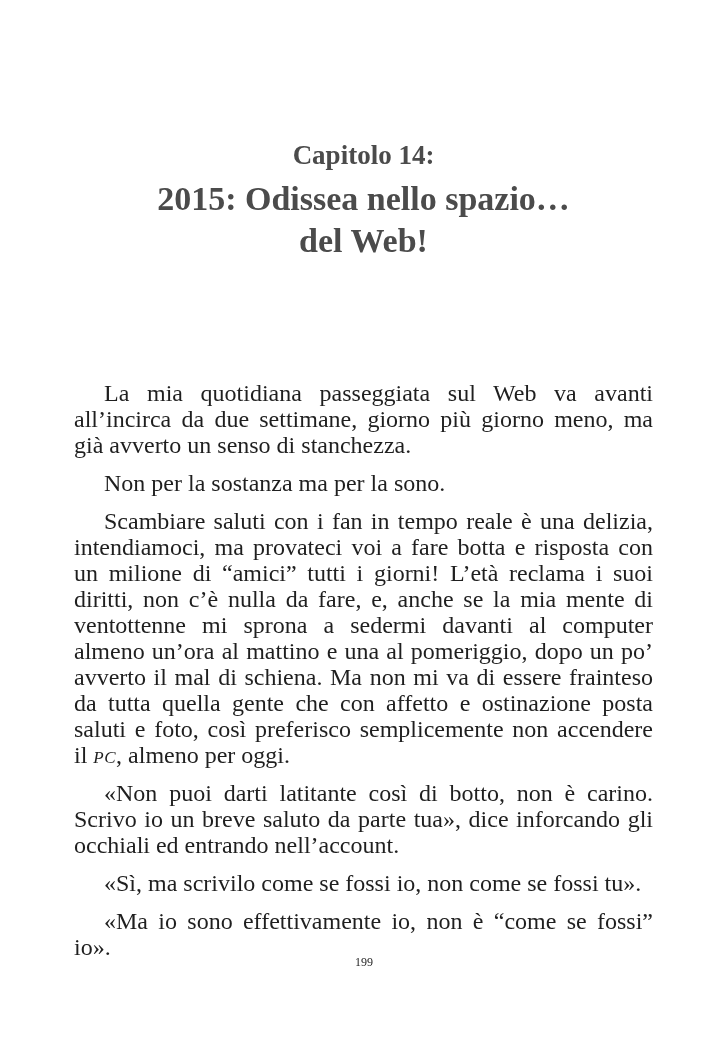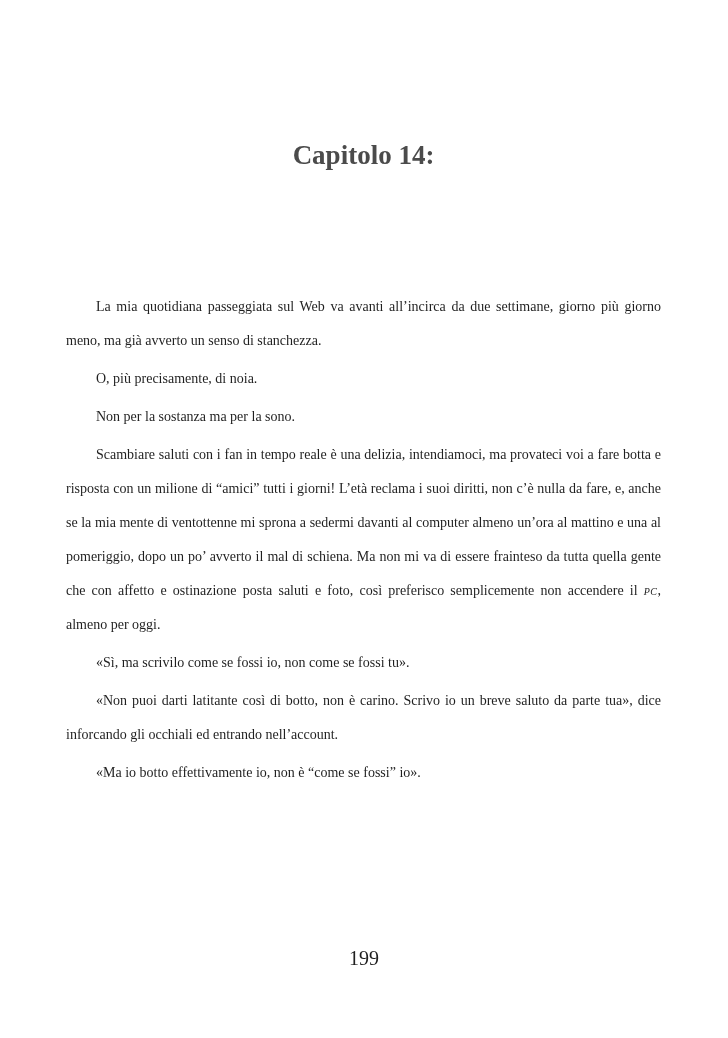--- a/index.html
+++ b/index.html
@@ -31,57 +31,60 @@
     margin-bottom: 6px;
   }
   .title {
     font-weight: bold;
     font-size: 34px;
     line-height: 42px;
     margin: 0;
   }
   .title-line { display: block; }
   .body-text p {
-    margin: 4px;
-    font-size: 14px;
-    line-height: 34px;
+    margin: 12px;
+    font-size: 24px;
+    line-height: 26px;
     text-align: justify;
     text-indent: 30px;
     hyphens: auto;
     -webkit-hyphens: auto;
   }
   .smallcaps {
     font-variant: small-caps;
     letter-spacing: 0.5px;
     font-style: italic;
   }
   .folio {
     position: absolute;
     left: 0;
     right: 0;
     bottom: 68px;
     text-align: center;
-    font-size: 20px;
+    font-size: 12px;
     color: #1f1f1f;
   }
 </style>
 </head>
 <body>
 
 <div class="page">
 
   <header class="heading">
     <div class="kicker">Capitolo 14:</div>
+    <h1 class="title">
+      <span class="title-line">2015: Odissea nello spazio…</span>
+      <span class="title-line">del Web!</span>
+    </h1>
   </header>
 
   <main class="body-text">
     <p>La mia quotidiana passeggiata sul Web va avanti all’incirca da due settimane, giorno più giorno meno, ma già avverto un senso di stanchezza.</p>
-    <p>O, più precisamente, di noia.</p>
     <p>Non per la sostanza ma per la sono.</p>
     <p><span>Scambiare saluti con i fan in tempo reale è una delizia, intendiamoci, ma provateci voi a fare botta e risposta con un milione di “amici” tutti i giorni! L’età reclama i suoi diritti, non c’è nulla da fare, e, anche se la mia mente di ventottenne mi sprona a sedermi davanti al computer almeno un’ora al mattino e una al pomeriggio, dopo un po’ avverto il mal di schiena. Ma non mi va di essere frainteso da tutta quella gente che con affetto e ostinazione posta saluti e foto, così preferisco semplicemente non accendere il </span><span class="smallcaps">pc</span><span>, almeno per oggi.</span></p>
+    <p>«Non puoi darti latitante così di botto, non è carino. Scrivo io un breve saluto da parte tua», dice inforcando gli occhiali ed entrando nell’account.</p>
     <p>«Sì, ma scrivilo come se fossi io, non come se fossi tu».</p>
-    <p>«Non puoi darti latitante così di botto, non è carino. Scrivo io un breve saluto da parte tua», dice inforcando gli occhiali ed entrando nell’account.</p>
-    <p>«Ma io botto effettivamente io, non è “come se fossi” io».</p>
+    <p>«Ma io sono effettivamente io, non è “come se fossi” io».</p>
   </main>
 
   <footer class="folio">199</footer>
 
 </div>
 
 </body></html>

